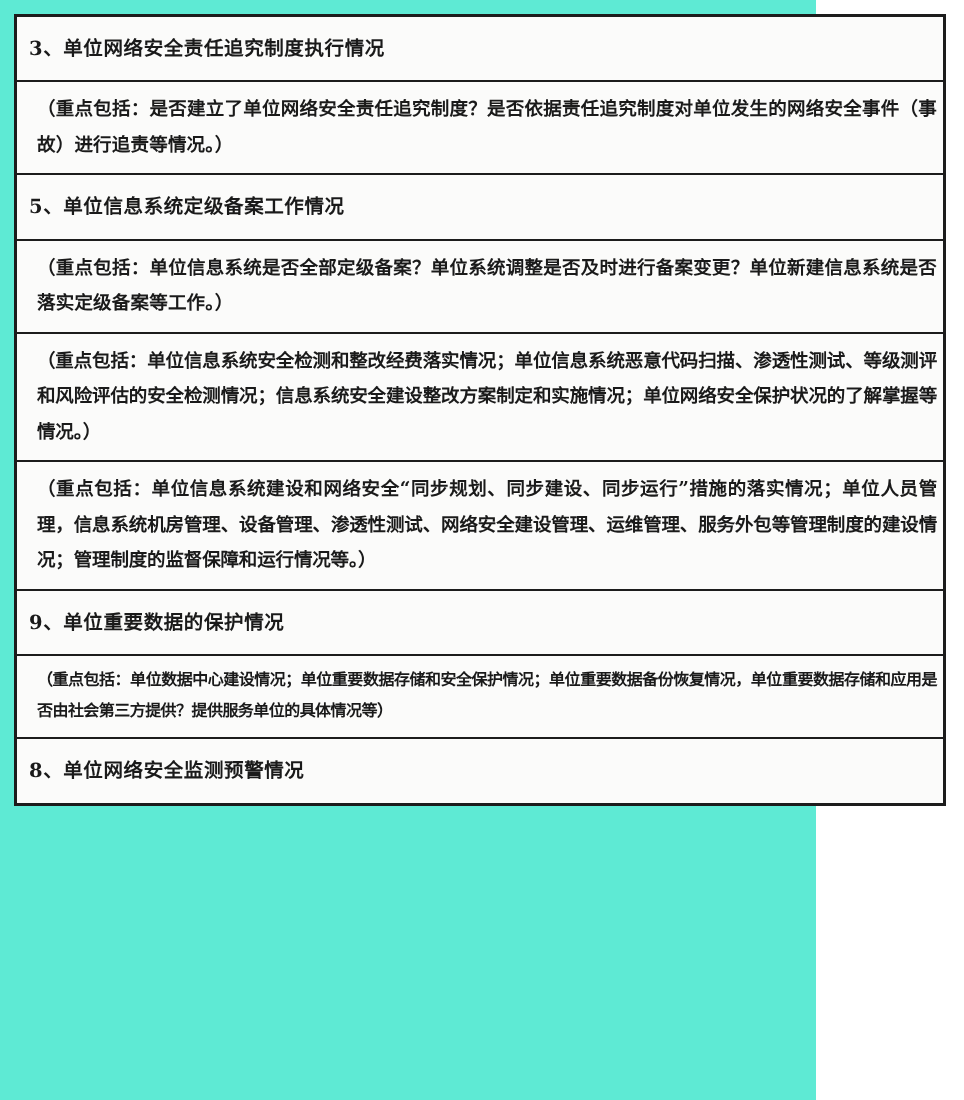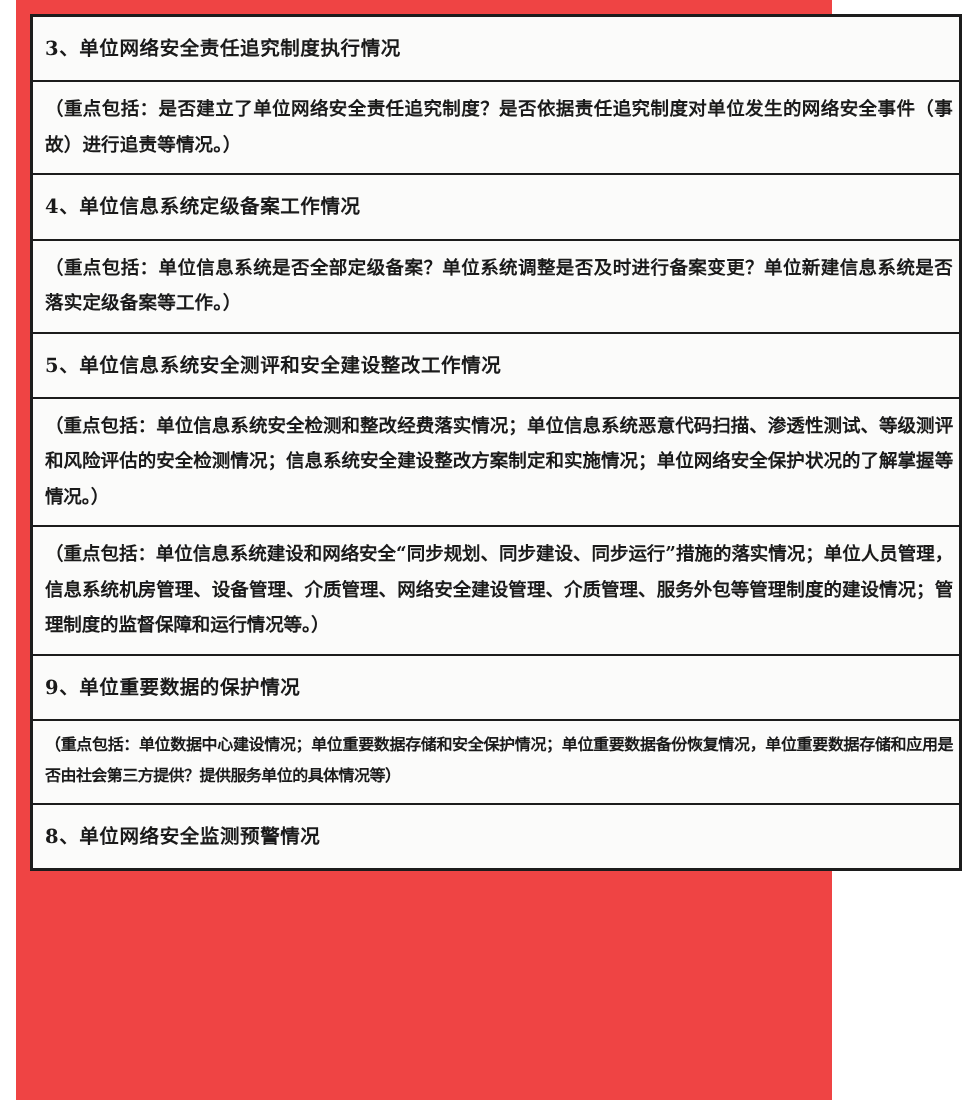--- a/index.html
+++ b/index.html
@@ -12,23 +12,22 @@
     height: 1100px;
     background: #ffffff;
     font-family: "DejaVu Serif", "Liberation Serif", serif;
     overflow: hidden;
   }
 
   .page {
     position: relative;
     width: 816px;
     height: 1100px;
-    background: #ef4444;
+    background: #5eead4;
     box-sizing: border-box;
-    margin-left: 16px;
   }
 
   
   .checklist-table {
     position: absolute;
     left: 14px;
     top: 14px;
     width: 932px;
     border-collapse: collapse;
     background: #fbfbfa;
@@ -67,21 +66,21 @@
     text-rendering: geometricPrecision;
   }
 
   
   .section-detail {
     font-family: "DejaVu Serif", "Liberation Serif", serif;
     font-size: 18.5px;
     font-weight: 700;
     color: #1a1a1a;
     line-height: 1.92;
-    padding: 9px 6px 11px 12px;
+    padding: 9px 6px 11px 20px;
     text-align: justify;
     text-justify: inter-ideograph;
     letter-spacing: 0.2px;
     word-break: break-all;
   }
 
   .section-detail.tight {
     letter-spacing: -0.15px;
   }
 
@@ -104,46 +103,41 @@
       </tr>
 
       <tr>
         <td class="row-cell">
           <div class="section-detail">（重点包括：是否建立了单位网络安全责任追究制度？是否依据责任追究制度对单位发生的网络安全事件（事故）进行追责等情况。）</div>
         </td>
       </tr>
 
       <tr>
         <td class="row-cell">
-          <div class="section-heading">4、单位信息系统定级备案工作情况</div>
+          <div class="section-heading">5、单位信息系统定级备案工作情况</div>
         </td>
       </tr>
 
       <tr>
         <td class="row-cell">
           <div class="section-detail">（重点包括：单位信息系统是否全部定级备案？单位系统调整是否及时进行备案变更？单位新建信息系统是否落实定级备案等工作。）</div>
         </td>
       </tr>
 
-      <tr>
-        <td class="row-cell">
-          <div class="section-heading">5、单位信息系统安全测评和安全建设整改工作情况</div>
-        </td>
-      </tr>
 
       <tr>
         <td class="row-cell">
           <div class="section-detail tight">（重点包括：单位信息系统安全检测和整改经费落实情况；单位信息系统恶意代码扫描、渗透性测试、等级测评和风险评估的安全检测情况；信息系统安全建设整改方案制定和实施情况；单位网络安全保护状况的了解掌握等情况。）</div>
         </td>
       </tr>
 
 
       <tr>
         <td class="row-cell">
-          <div class="section-detail tight">（重点包括：单位信息系统建设和网络安全“同步规划、同步建设、同步运行”措施的落实情况；单位人员管理，信息系统机房管理、设备管理、介质管理、网络安全建设管理、介质管理、服务外包等管理制度的建设情况；管理制度的监督保障和运行情况等。）</div>
+          <div class="section-detail tight">（重点包括：单位信息系统建设和网络安全“同步规划、同步建设、同步运行”措施的落实情况；单位人员管理，信息系统机房管理、设备管理、渗透性测试、网络安全建设管理、运维管理、服务外包等管理制度的建设情况；管理制度的监督保障和运行情况等。）</div>
         </td>
       </tr>
 
       <tr>
         <td class="row-cell">
           <div class="section-heading">9、单位重要数据的保护情况</div>
         </td>
       </tr>
 
       <tr>

